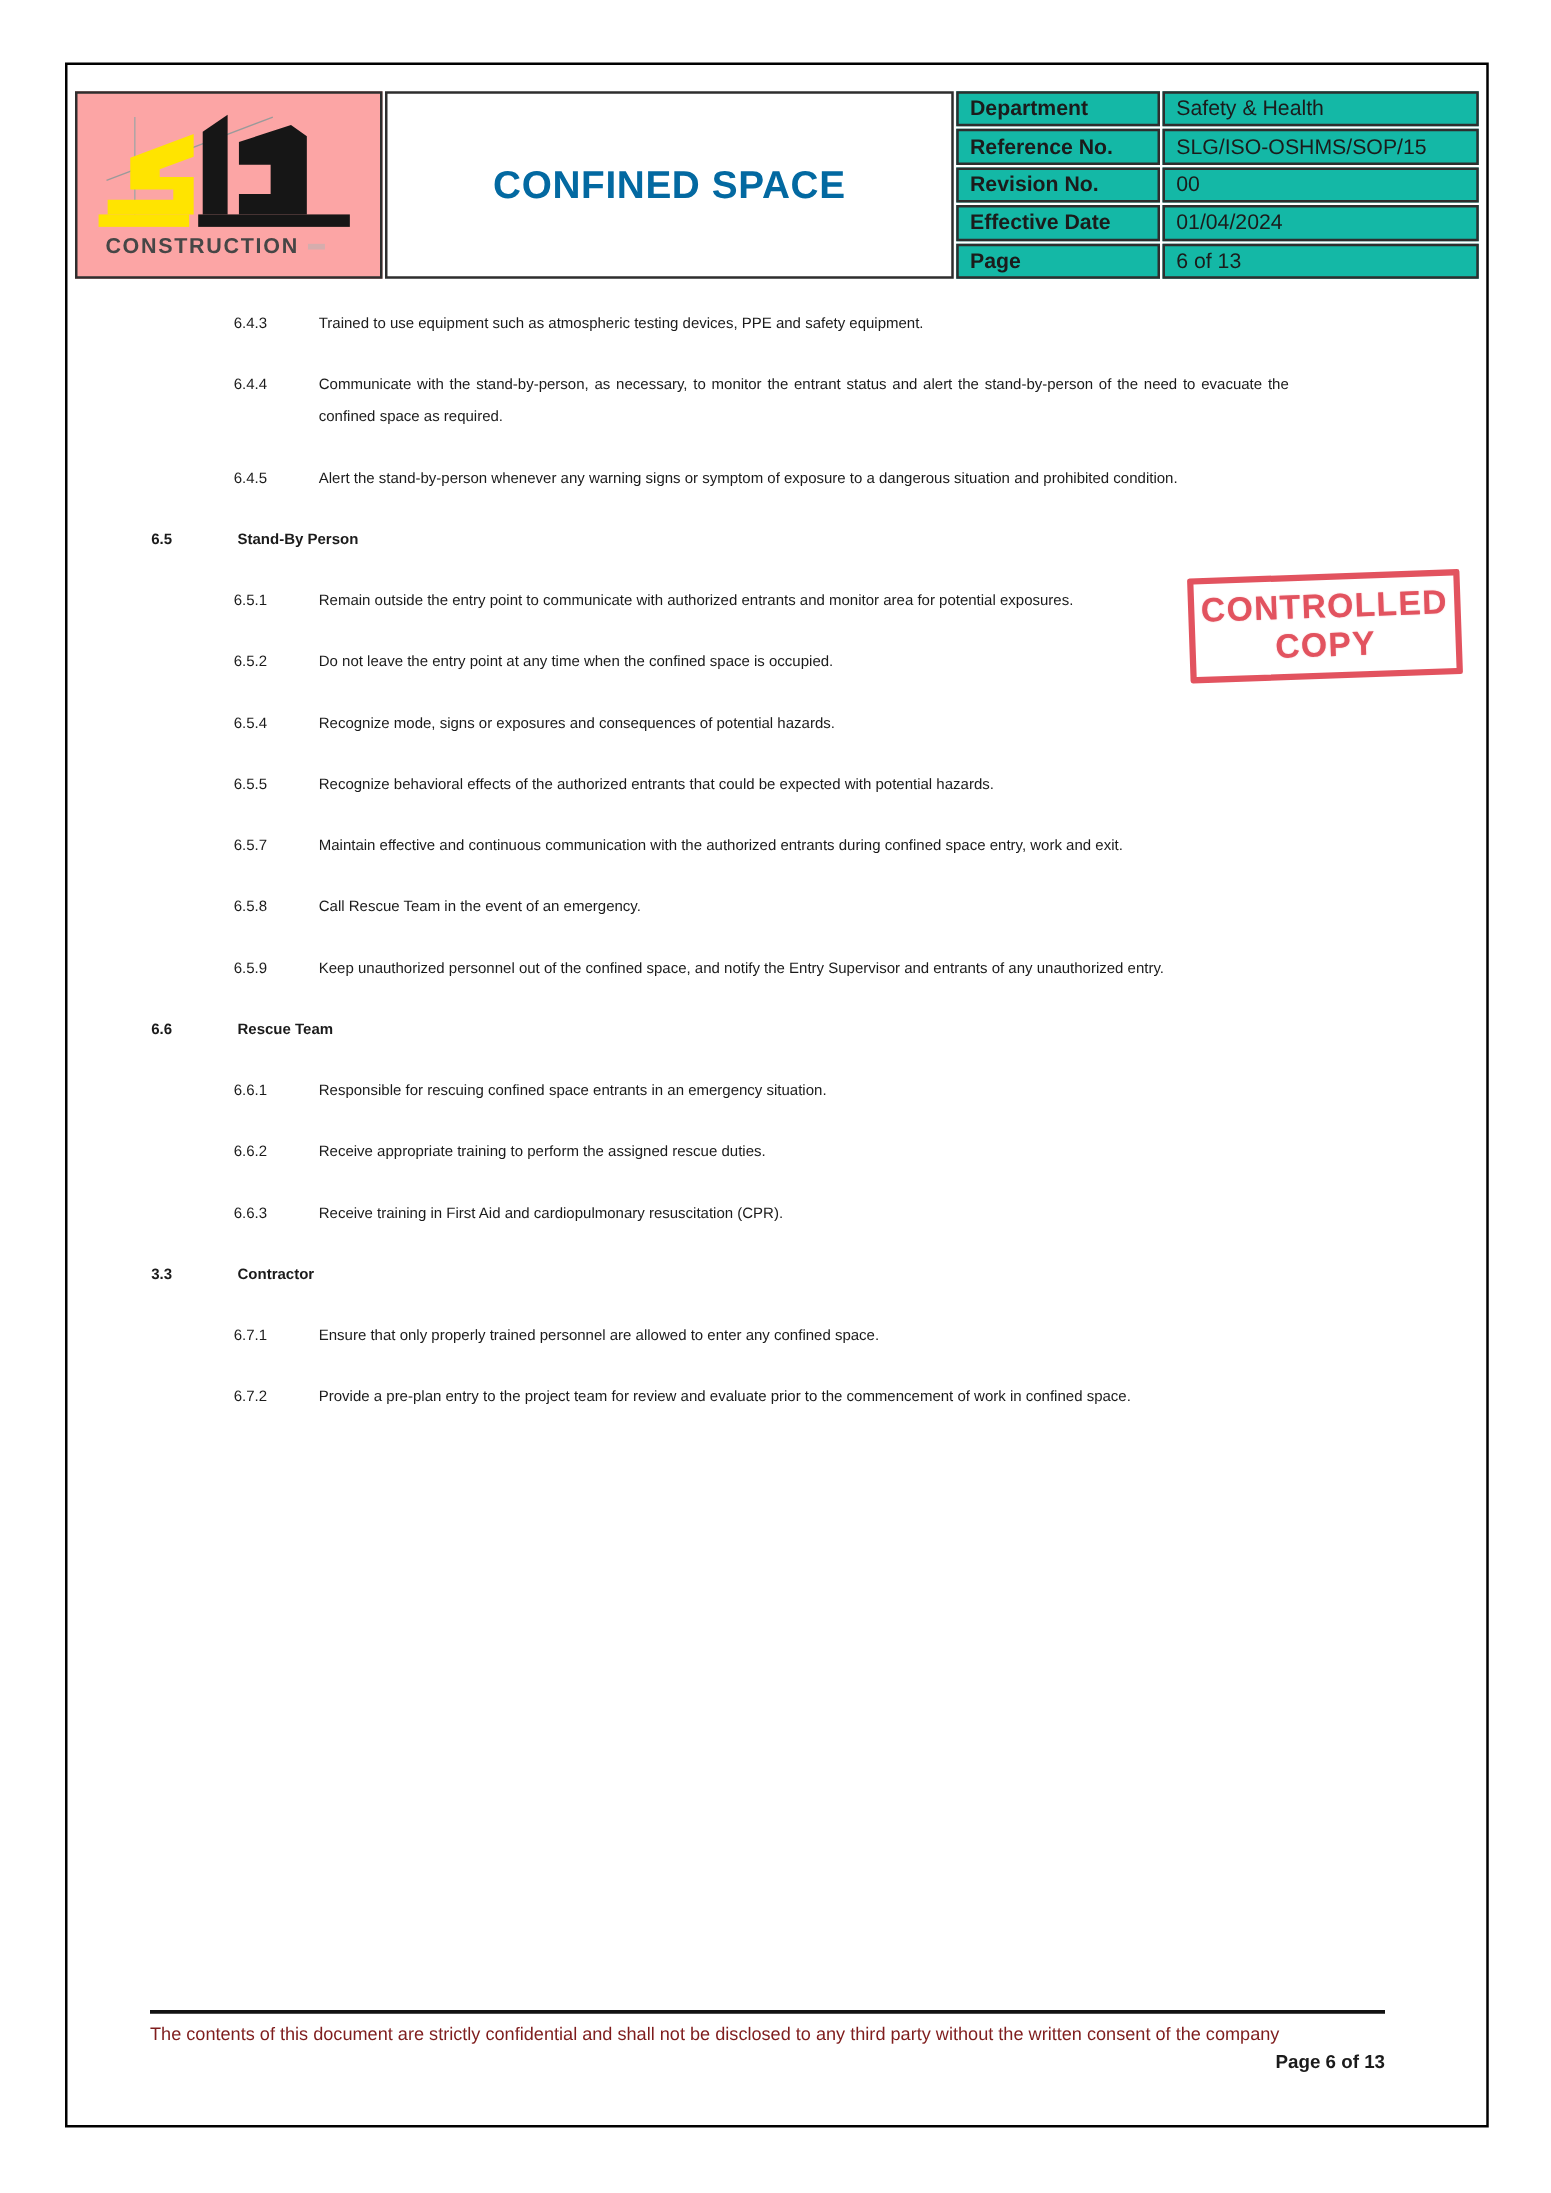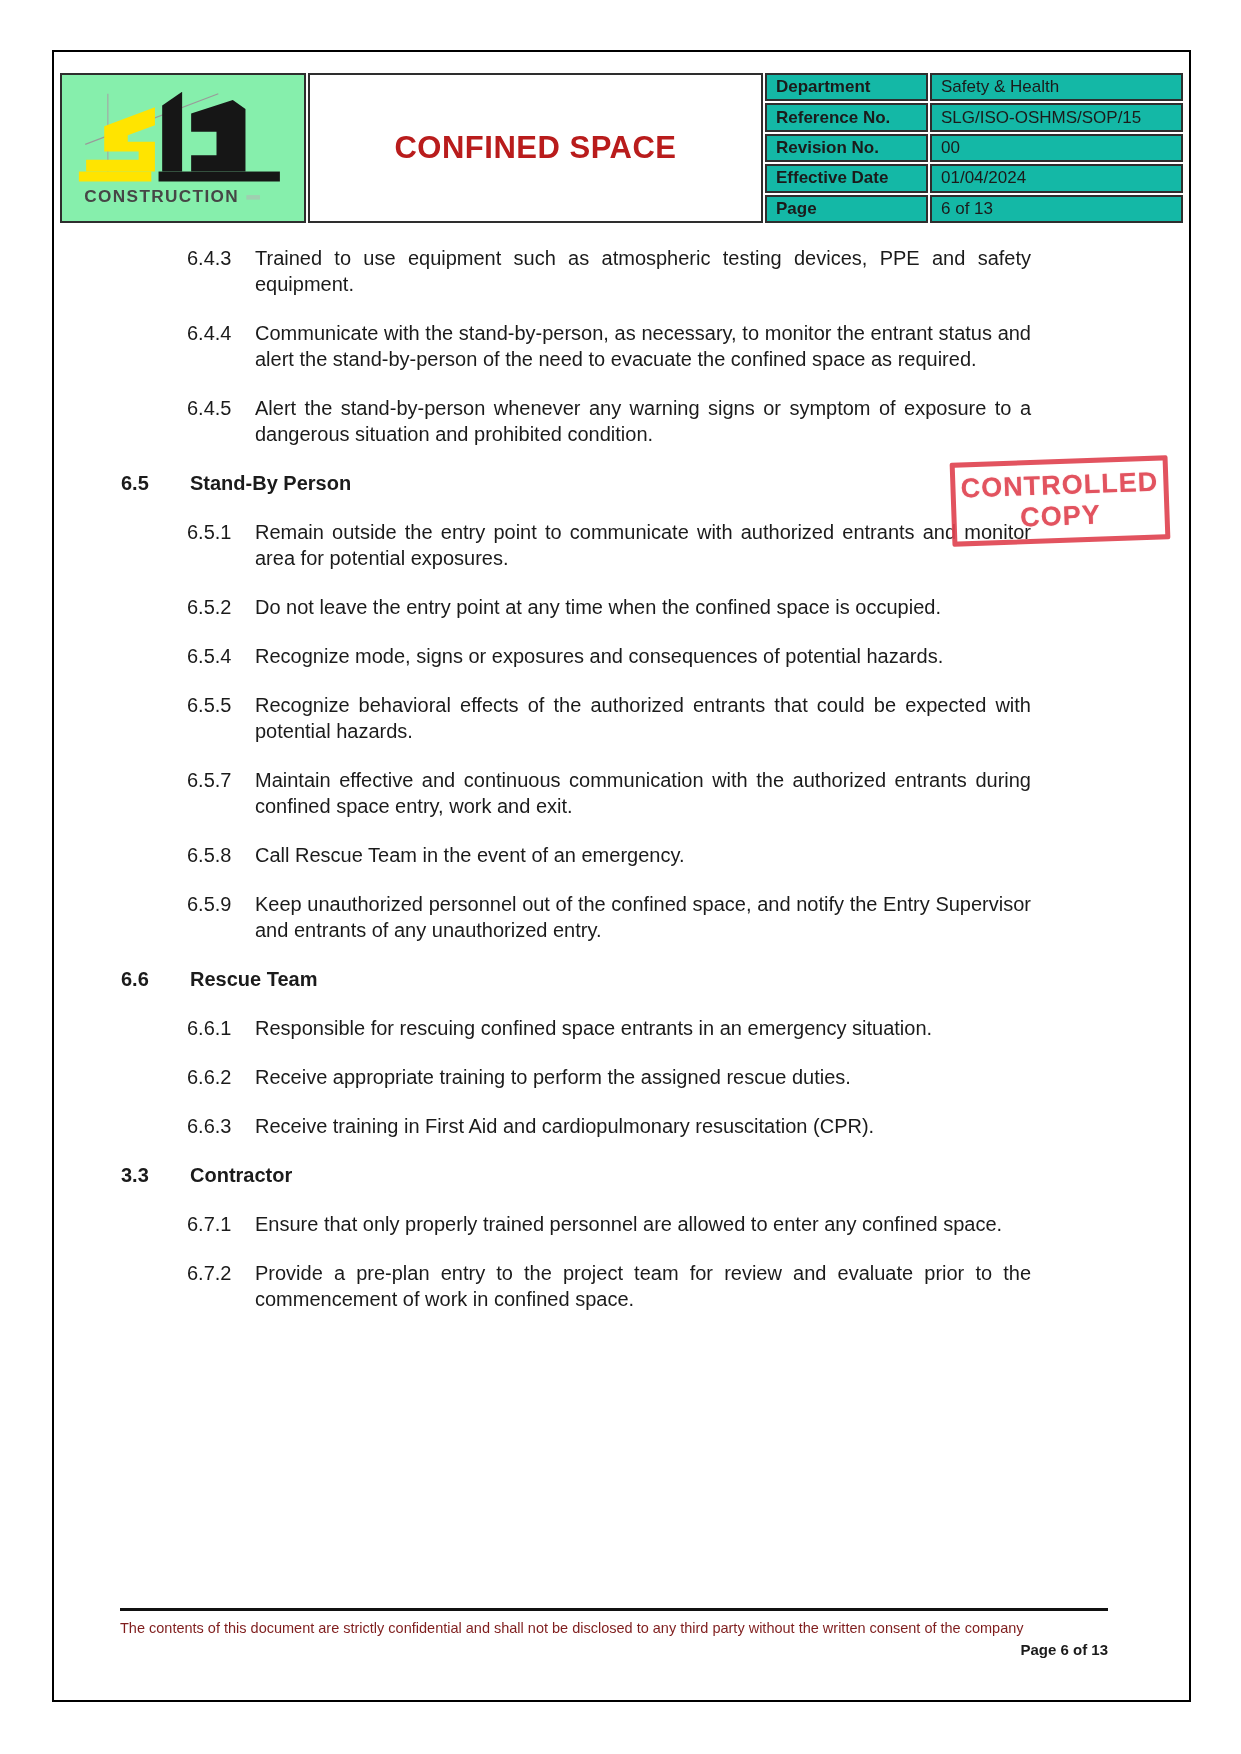--- a/index.html
+++ b/index.html
@@ -8,38 +8,38 @@
     position:relative; width:1241px; height:1754px; background:#ffffff;
     font-family:"Liberation Sans", sans-serif; color:#1b1b1b;
   }
   .page {
     position:absolute; left:52px; top:50px; width:1139px; height:1652px;
     border:2px solid #000;
   }
   
   .header { margin:21px 6px 0 6px; height:150px; display:flex; gap:2px; }
   .logo-box {
-    width:246px; border:2px solid #2e2e2e; background:#86efac;
+    width:246px; border:2px solid #2e2e2e; background:#fca5a5;
     display:flex; align-items:center; justify-content:center;
   }
   .logo-box svg { width:224px; height:134px; }
   .title-box {
     width:455px; border:2px solid #2e2e2e;
     display:flex; align-items:center; justify-content:center;
   }
-  .title-box span { font-size:31px; font-weight:bold; letter-spacing:.5px; color:#b91c1c; }
+  .title-box span { font-size:31px; font-weight:bold; letter-spacing:.5px; color:#0369a1; }
   .info-table { flex:1; display:grid; grid-template-rows:repeat(5,1fr); gap:2px; }
   .info-row { display:grid; grid-template-columns:163px 1fr; gap:2px; }
   .info-label, .info-value {
     border:2px solid #2e2e2e; display:flex; align-items:center;
     padding:0 9px; font-size:17px; background:#14b8a6; white-space:nowrap; overflow:hidden;
   }
   .info-label { font-weight:bold; }
   
-  .content { margin:22px 158px 0 67px; font-size:20px; line-height:26px; }
+  .content { margin:22px 158px 0 67px; font-size:12px; line-height:26px; }
   .item { display:flex; margin-bottom:23px; }
   .item .num { flex-shrink:0; }
   .item.section { font-weight:bold; }
   .item.section .num { width:69px; }
   .item.sub { margin-left:66px; }
   .item.sub .num { width:68px; }
   .item.sub .txt { flex:1; text-align:justify; }
   
   .stamp {
     position:absolute; left:897px; top:407px; width:218px; height:84px;

